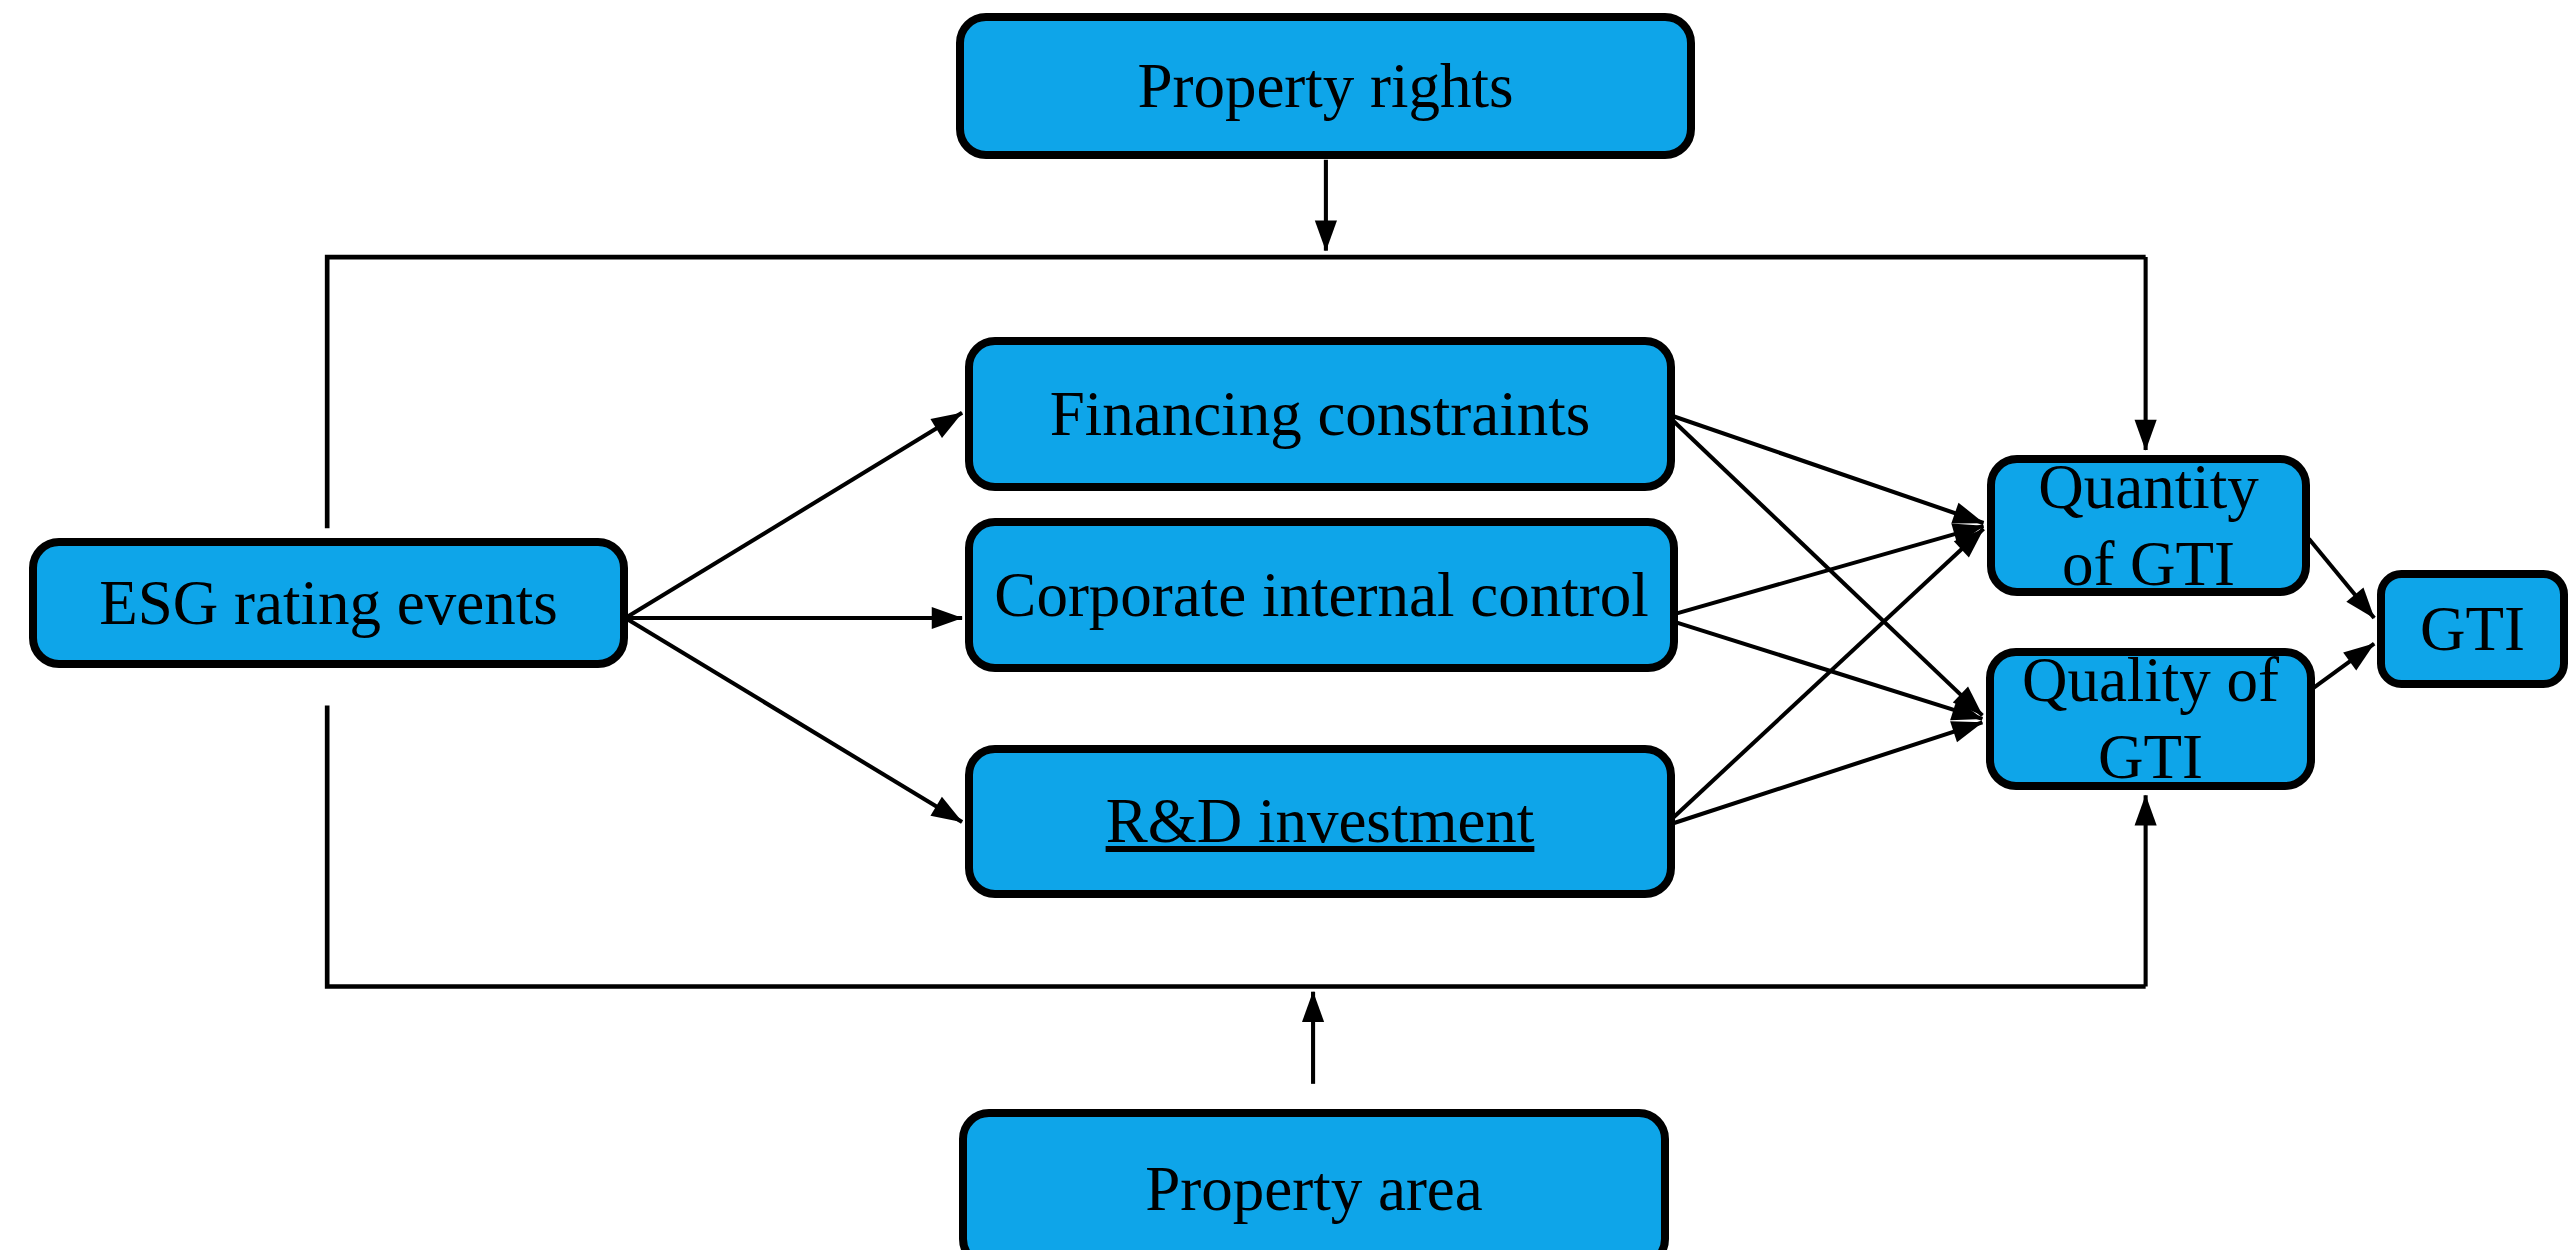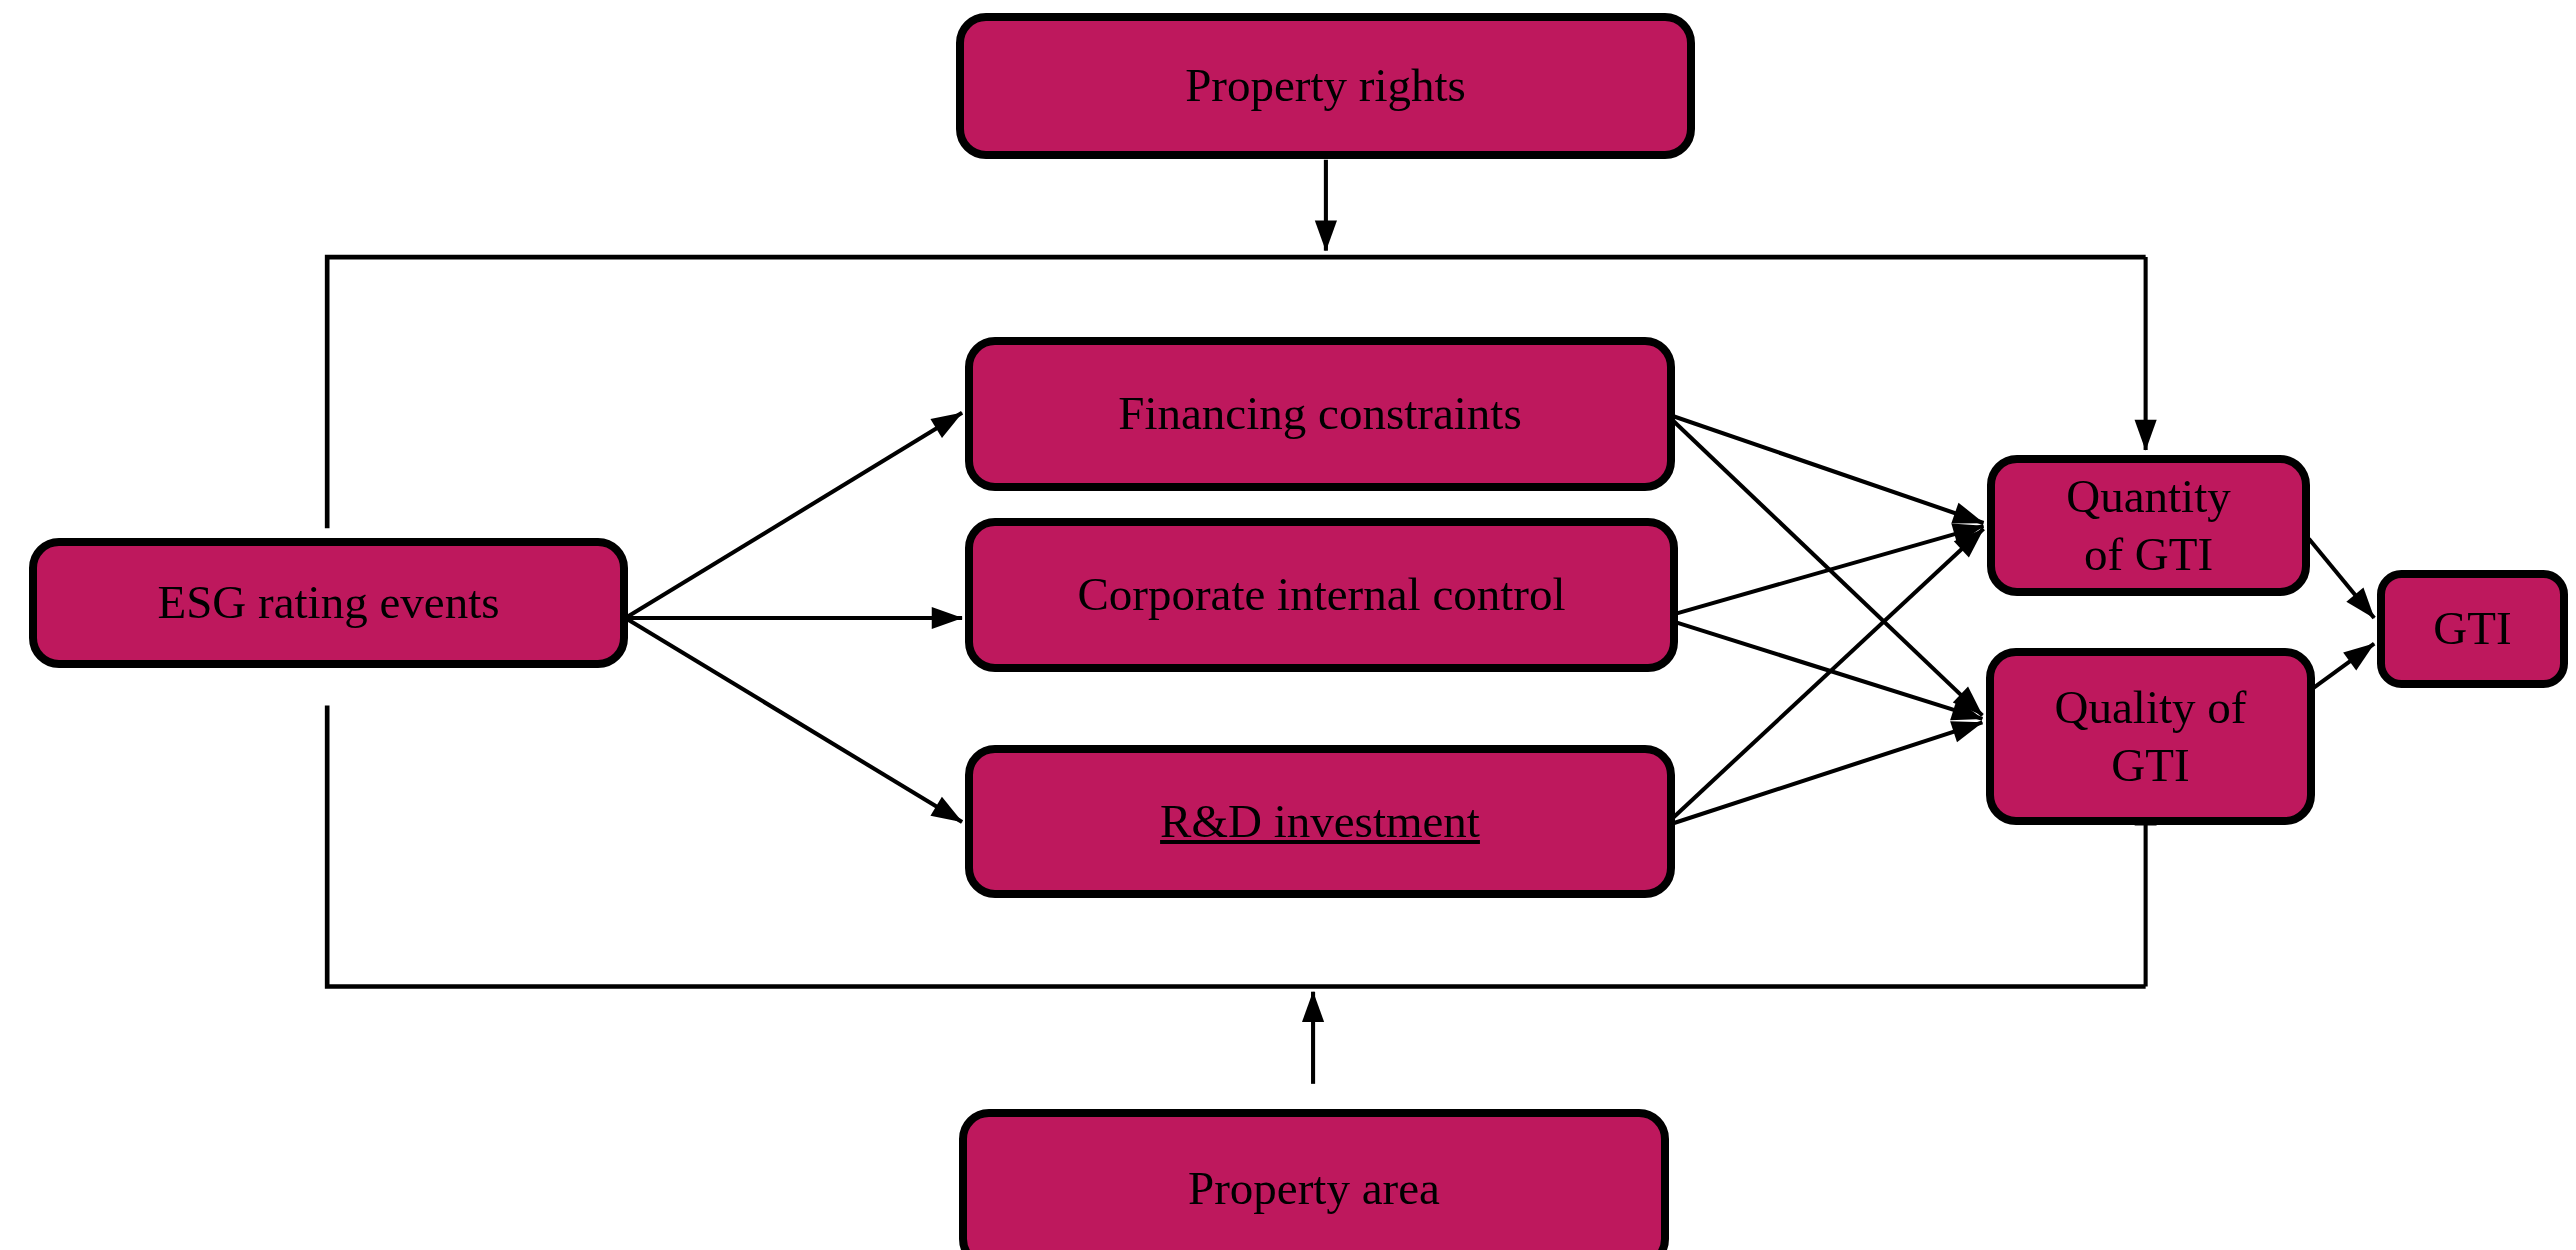--- a/index.html
+++ b/index.html
@@ -9,40 +9,40 @@
     height: 1250px;
     background: #ffffff;
     font-family: "Liberation Serif", "DejaVu Serif", serif;
     color: #000000;
     overflow: hidden;
   }
   svg.wires { position: absolute; left: 0; top: 0; width: 2576px; height: 1250px; }
   .node {
     position: absolute;
     box-sizing: border-box;
-    background: #be185d;
+    background: #0ea5e9;
     border: 8.2px solid #000000;
     border-radius: 30px;
     display: flex;
     align-items: center;
     justify-content: center;
     text-align: center;
-    font-size: 47px;
+    font-size: 63px;
     line-height: 1.22;
     padding: 0 4.7px;
   }
   .node .lbl { white-space: pre-line; }
 
   .n-property-rights { left: 956px; top: 13px;   width: 739px; height: 146px; }
   .n-esg             { left: 29px;   top: 528px;  width: 599px; height: 130px; margin-top: 10px; }
   .n-financing       { left: 965px; top: 337px;  width: 710px; height: 154px; }
   .n-control         { left: 965px; top: 518px;  width: 713px; height: 154px; }
   .n-rd              { left: 965px; top: 745px; width: 710px; height: 153px; text-decoration: underline; }
   .n-quantity        { left: 1987px; top: 455px;  width: 323px;  height: 141px; }
-  .n-quality         { left: 1986px; top: 648px; width: 329px;  height: 177px; align-items: center; }
+  .n-quality         { left: 1986px; top: 648px; width: 329px;  height: 142px; align-items: center; }
   .n-gti             { left: 2377px; top: 570px;  width: 191px;  height: 118px; border-radius: 24.5px; }
   .n-property-area   { left: 959px; top: 1085px; width: 710px; height: 160px; margin-top: 24px; }
 </style>
 </head>
 <body>
 
 <div class="stage">
 
   <svg class="wires" viewBox="0 0 4418 2144" xmlns="http://www.w3.org/2000/svg">
     <defs>

